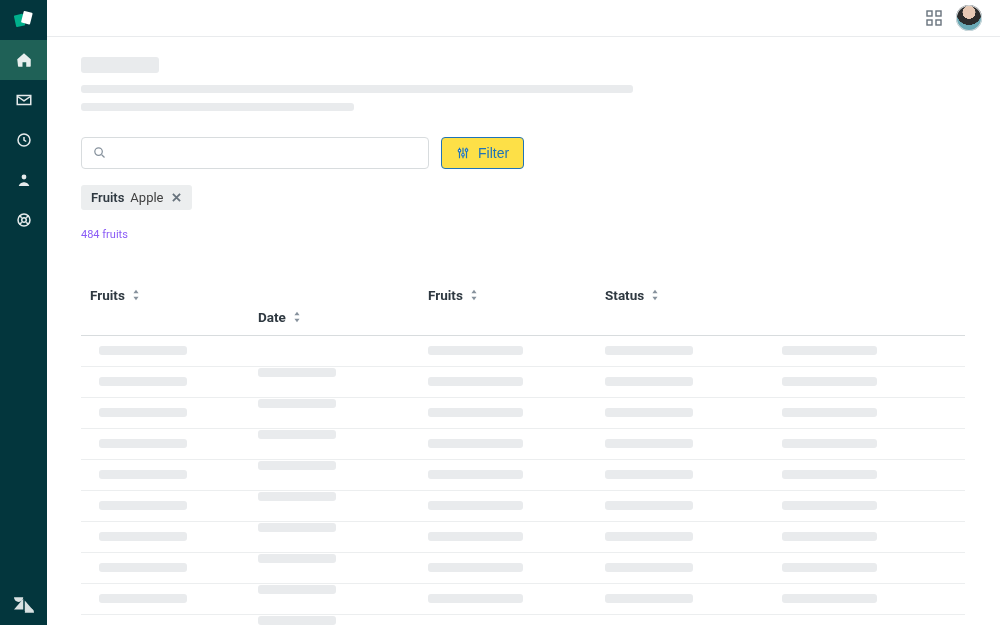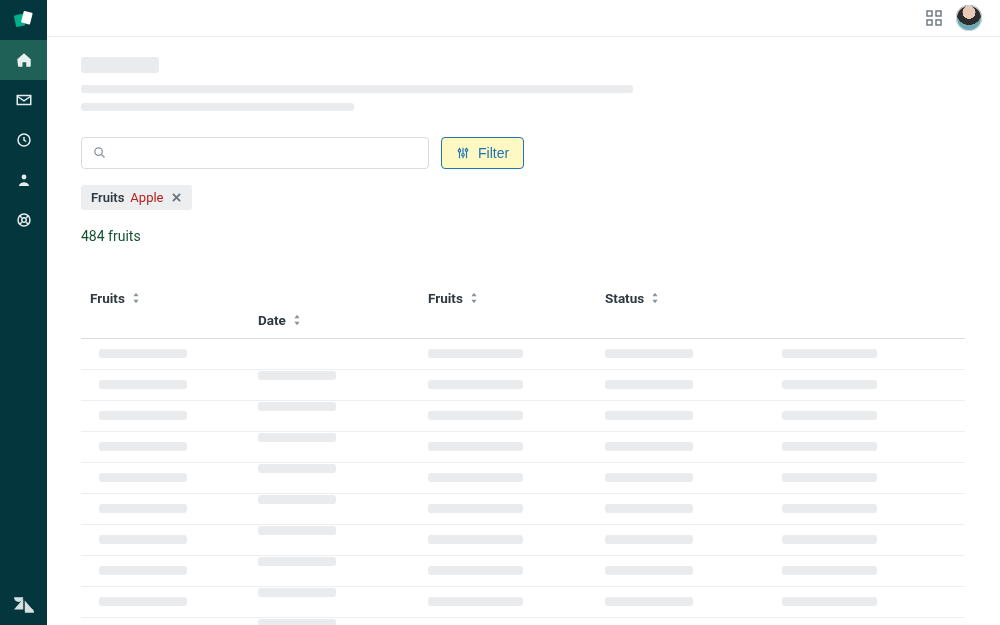--- a/index.html
+++ b/index.html
@@ -25,31 +25,31 @@
   
   .sk { background:#e9ebed; border-radius:3px; }
   .sk-title { width: 78px; height:16px; margin-bottom: 12px; }
   .sk-line1 { width: 552px; height:8px; margin-bottom:10px; }
   .sk-line2 { width: 273px; height:8px; margin-bottom: 26px; }
   
   .search-row { display:flex; gap:12px; margin-bottom: 16px; }
   .search-box { width: 348px; height:32px; border:1px solid #d8dcde; border-radius:4px; display:flex; align-items:center; padding:0 10px; gap:8px; }
   .search-box svg { width:15px; height:15px; stroke:#87929d; fill:none; stroke-width:2; }
   .search-input { border:none; outline:none; flex:1; font-size:14px; color:#333; background:transparent; }
-  .filter-btn { height:32px; border:1px solid #1f73b7; border-radius:4px; background:#fef9c3; color:#1f73b7; display:flex; align-items:center; gap:8px; padding:0 14px; font-size:14px; cursor:pointer; }
+  .filter-btn { height:32px; border:1px solid #1f73b7; border-radius:4px; background:#fde047; color:#1f73b7; display:flex; align-items:center; gap:8px; padding:0 14px; font-size:14px; cursor:pointer; }
   .filter-btn svg { width:14px; height:14px; stroke:#1f73b7; fill:none; stroke-width:2; }
   
   .tag-row { margin-bottom: 18px; }
   .tag { display:inline-flex; align-items:center; background:#eceeef; border-radius:3px; padding: 5px 8px 5px 10px; font-size:13px; gap:6px; }
   .tag-key { font-weight:600; color:#2f3941; }
-  .tag-val { color:#b91c1c; }
+  .tag-val { color:#404040; }
   .tag-x { width:14px; height:14px; display:flex; align-items:center; justify-content:center; cursor:pointer; }
   .tag-x svg { width:9px; height:9px; stroke:#68737d; stroke-width:2; }
   
-  .count { font-size:14px; color:#14532d; margin-bottom: 14px; }
+  .count { font-size:11px; color:#8b5cf6; margin-bottom: 14px; }
   
   .table { width: 884px; }
   .thead { display:flex; border-bottom:1px solid #d8dcde; padding: 10px 0; }
   .th { font-size:13.5px; font-weight:700; color:#2f3941; display:flex; align-items:center; gap:6px; cursor:pointer; }
   .col-fruits { width:177px; padding-left:9px; }
   .col-date   { width:170px;margin-top:44px; }
   .col-season { width:177px; }
   .col-status { width:177px;text-align:center; }
   .col-gardener { width:176px; }
   .sort-icon { width:10px; height:12px; }

